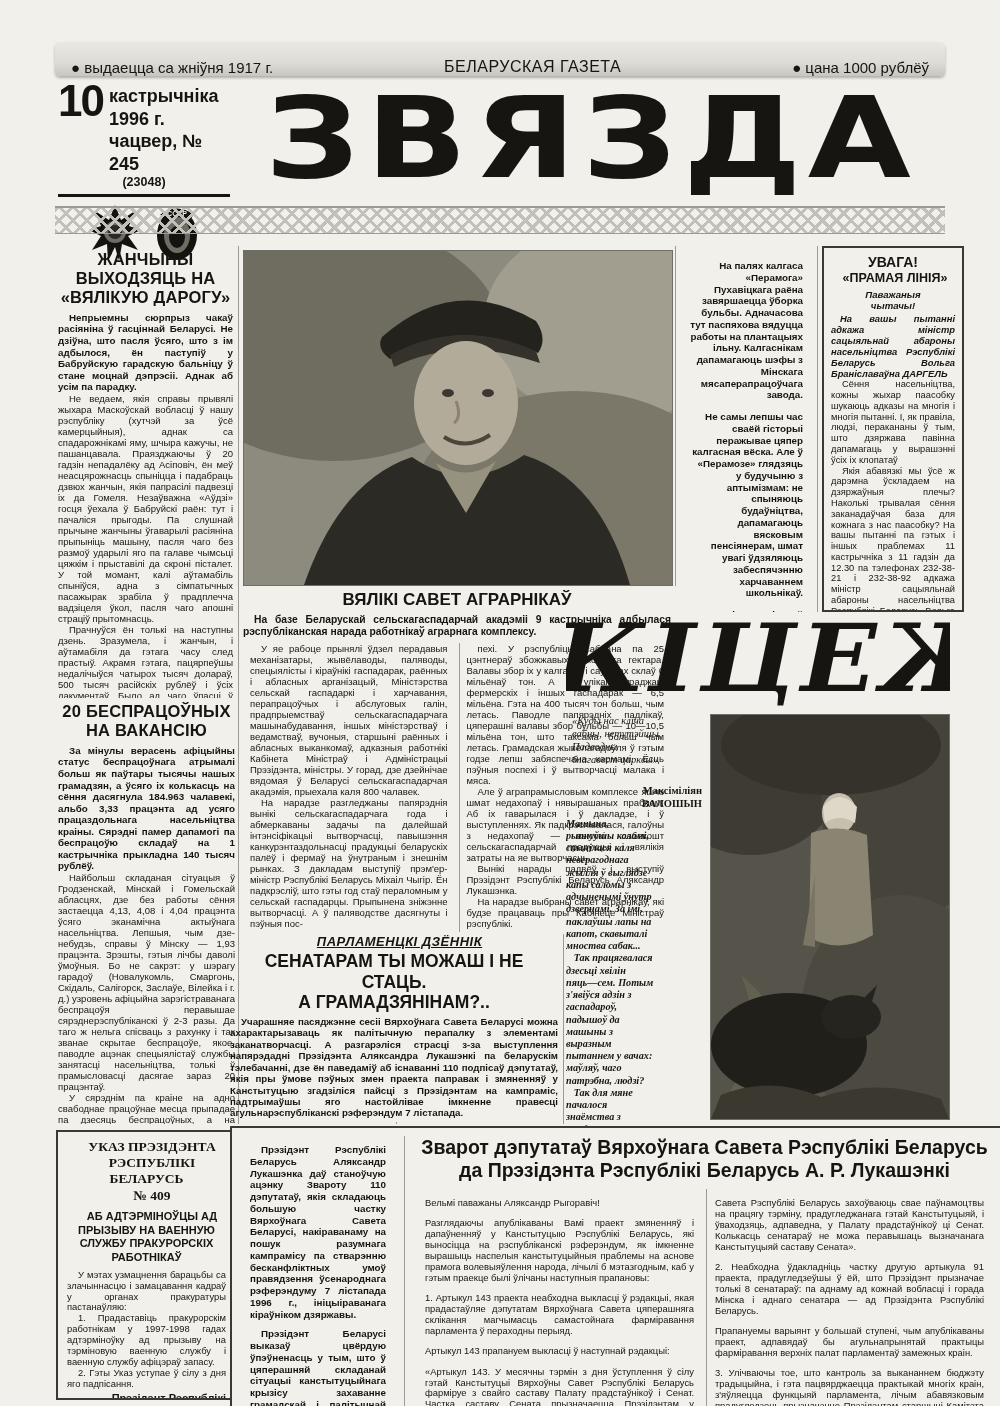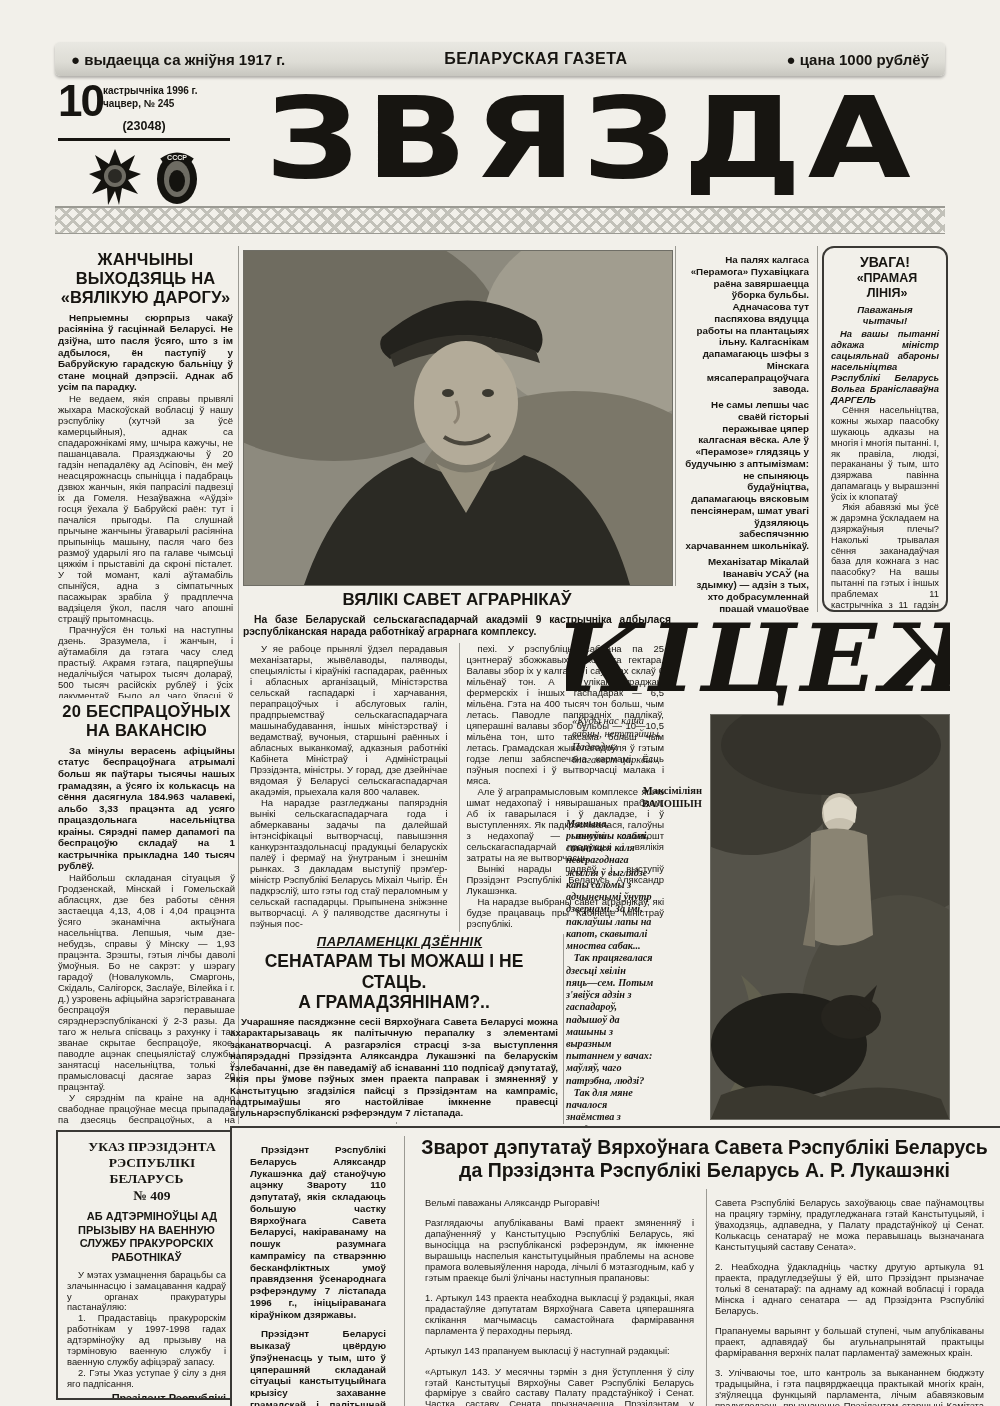--- a/index.html
+++ b/index.html
@@ -11,31 +11,31 @@
     color:var(--ink);
     overflow:hidden;
   }
   .abs { position:absolute; }
 
   
   .topbar {
     left:55px; top:42px; width:890px; height:34px;
     background:linear-gradient(#e9e8e2,var(--barbg) 60%,#c7c6bf);
     border-radius:5px; box-shadow:0 2px 3px rgba(0,0,0,.28);
-    display:flex; align-items:center; justify-content:space-between;
+    display:flex; align-items:flex-end; justify-content:space-between;
     padding:0 16px; box-sizing:border-box;
-    font-weight:bold; font-size:15px;
+    font-weight:normal; font-size:15px;
   }
   .topbar .center { font-size:16px; letter-spacing:.5px; }
 
   
   .dateblock { left:58px; top:82px; width:172px; }
-  .dateblock .row { display:flex; gap:0; }
+  .dateblock .row { display:flex; gap:6px; }
   .day { font-size:44px; font-weight:bold; line-height:.85; letter-spacing:-2px; }
-  .datelines { font-size:10px; font-weight:bold; line-height:1.25; padding-top:3px; }
+  .datelines { font-size:18px; font-weight:bold; line-height:1.25; padding-top:3px; }
   .issuecode { text-align:center; font-size:12.5px; font-weight:bold; }
   .daterule { border-bottom:3px solid var(--ink); margin-top:5px; }
   .medals { display:flex; justify-content:center; gap:12px; margin-top:7px; }
   .masthead {
     left:232px; top:70px; width:718px; height:136px; margin:0;
     font-size:128px; font-weight:bold; line-height:136px;
     letter-spacing:6px; text-align:center;
     transform:scale(1.04,.88); transform-origin:center;
     font-family:"DejaVu Sans", sans-serif;
   }
@@ -69,21 +69,21 @@
   .decree .sub { font-weight:bold; text-align:center; font-size:11px; line-height:1.25; margin:6px 0 5px 0; }
   .decree .body-text { font-size:9.4px; }
   .decree .sig { font-weight:bold; text-align:right; font-size:11px; line-height:1.25; margin-top:2px; }
 
   
   .photo { display:block; background:#8d8b80; }
   .photoframe { border:1px solid #6f6e66; }
 
   
   .fieldnote { font-size:9.8px; font-weight:bold; line-height:1.2; text-align:right; }
-  .fieldnote p { margin:4px; }
+  .fieldnote p { margin:10px; }
 
   
   .hotline { border:2px solid #3a3935; padding:6px 7px; }
   .hotline h3 { margin:0; text-align:center; font-size:14px; line-height:1.2; }
   .hotline h4 { margin:0 0 3px 4px; text-align:center; font-size:12.5px; line-height:1.2; }
   .hotline .salute { font-weight:bold; font-style:italic; font-size:9.6px; text-align:center; margin:2px 16px; text-indent:0; }
   .hotline .hlead { font-weight:bold; font-style:italic; font-size:9.4px; line-height:1.18; text-align:justify; margin:0; text-indent:9px; }
   .hotline .body-text { font-size:9.3px; }
 
   
@@ -223,21 +223,21 @@
 
 <section class="abs article fieldnote" style="left:680px; top:250px; width:133px; height:362px;">
   <div>
       <p>На палях калгаса «Перамога» Пухавіцкага раёна завяршаецца ўборка бульбы. Адначасова тут паспяхова вядуцца работы на плантацыях ільну. Калгаснікам дапамагаюць шэфы з Мінскага мясаперапрацоўчага завода.</p>
       <p>Не самы лепшы час сваёй гісторыі перажывае цяпер калгасная вёска. Але ў «Перамозе» глядзяць у будучыню з аптымізмам: не спыняюць будаўніцтва, дапамагаюць вясковым пенсіянерам, шмат увагі ўдзяляюць забеспячэнню харчаваннем школьнікаў.</p>
       <p>Механізатар Мікалай Іванавіч УСАЎ (на здымку) — адзін з тых, хто добрасумленнай працай умацоўвае гаспадарку. У гэтыя дні ён заняты на бульбяных палетках, летам шчыраваў на жніве, вясною вызначаўся на сяўбе.</p>
     </div>
 
 </section>
 
-<section class="abs article hotline" style="left:822px; top:246px; width:126px; height:366px;border-radius:12px;">
+<section class="abs article hotline" style="left:822px; top:246px; width:142px; height:366px;">
   <h3>УВАГА!</h3>
   <h4>«ПРАМАЯ ЛІНІЯ»</h4>
   <p class="salute">Паважаныя чытачы!</p>
   <p class="hlead">На вашы пытанні адкажа міністр сацыяльнай абароны насельніцтва Рэспублікі Беларусь Вольга Браніславаўна ДАРГЕЛЬ</p>
   <div class="body-text">
       <p>Сёння насельніцтва, кожны жыхар паасобку шукаюць адказы на многія і многія пытанні. І, як правіла, людзі, перакананы ў тым, што дзяржава павінна дапамагаць у вырашэнні ўсіх іх клопатаў</p>
       <p>Якія абавязкі мы ўсё ж дарэмна ўскладаем на дзяржаўныя плечы? Наколькі трывалая сёння заканадаўчая база для кожнага з нас паасобку? На вашы пытанні па гэтых і іншых праблемах 11 кастрычніка з 11 гадзін да 12.30 па тэлефонах 232-38-21 і 232-38-92 адкажа міністр сацыяльнай абароны насельніцтва Рэспублікі Беларусь Вольга Браніславаўна Даргель. Папярэдне пытанні можна задаваць па тэлефонах: 268-28-72 і 268-27-51. Звяртайцеся таксама і пісьмова.</p>
     </div>
 </section>
 

